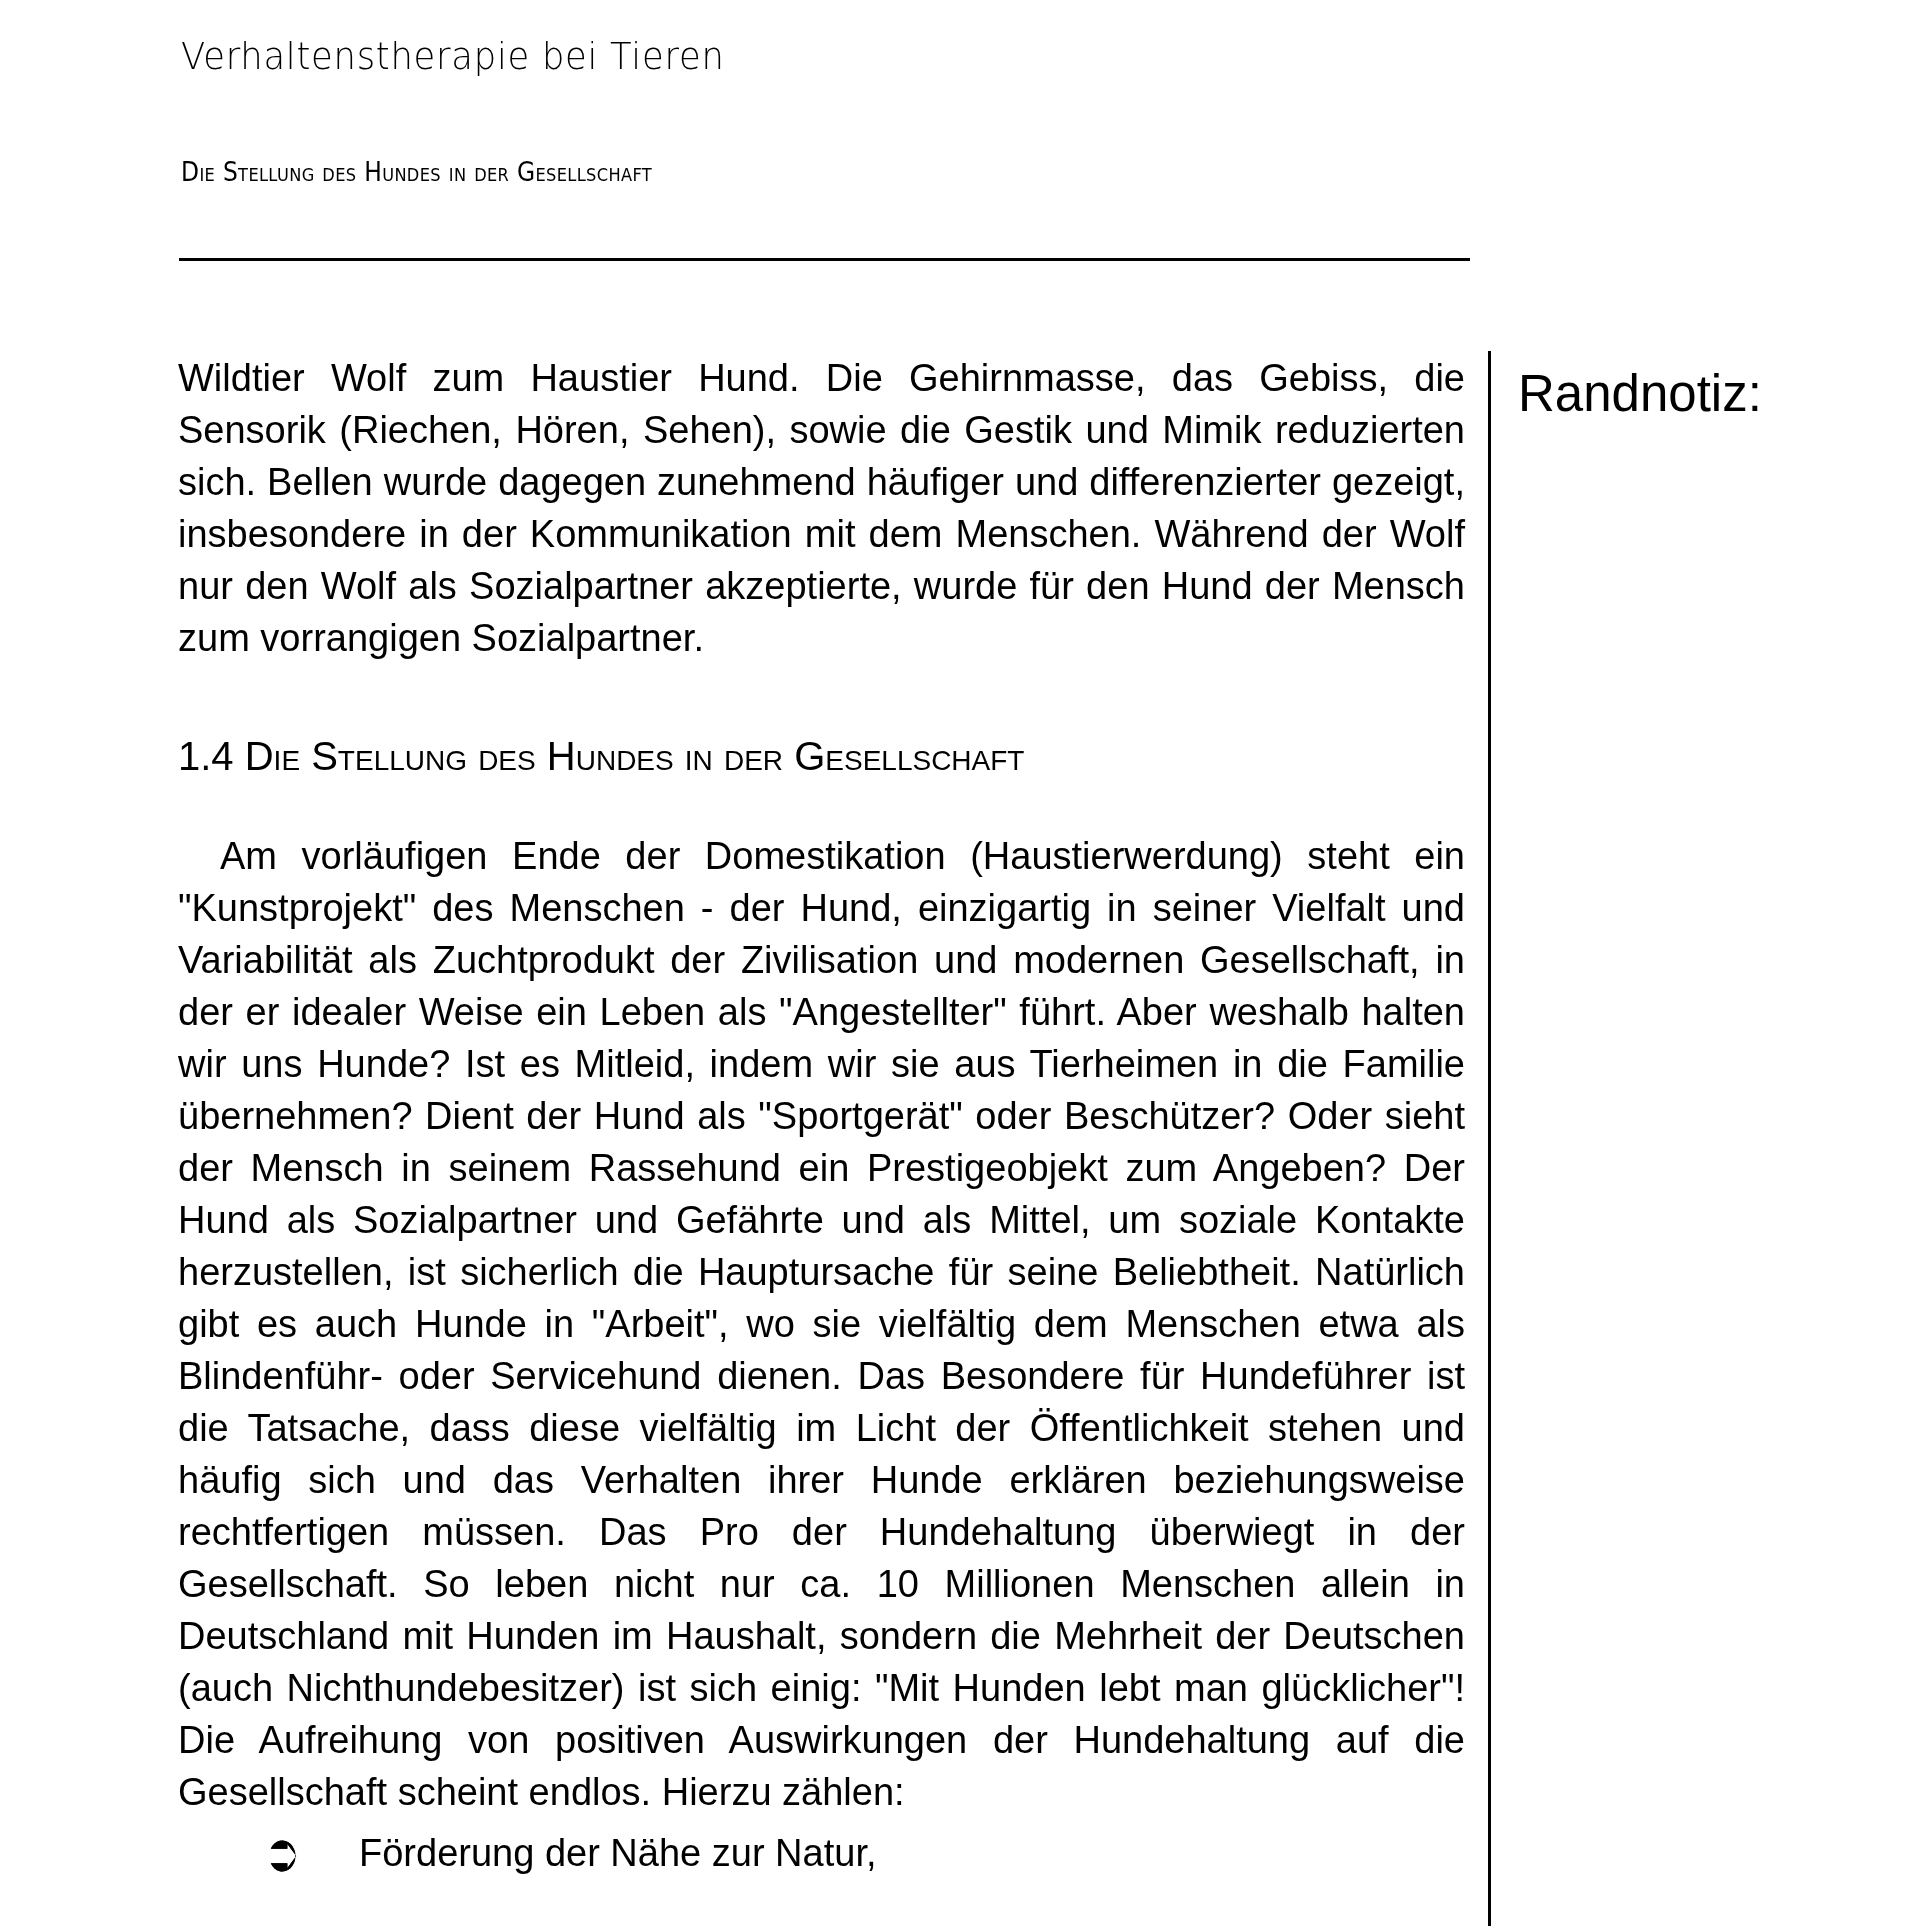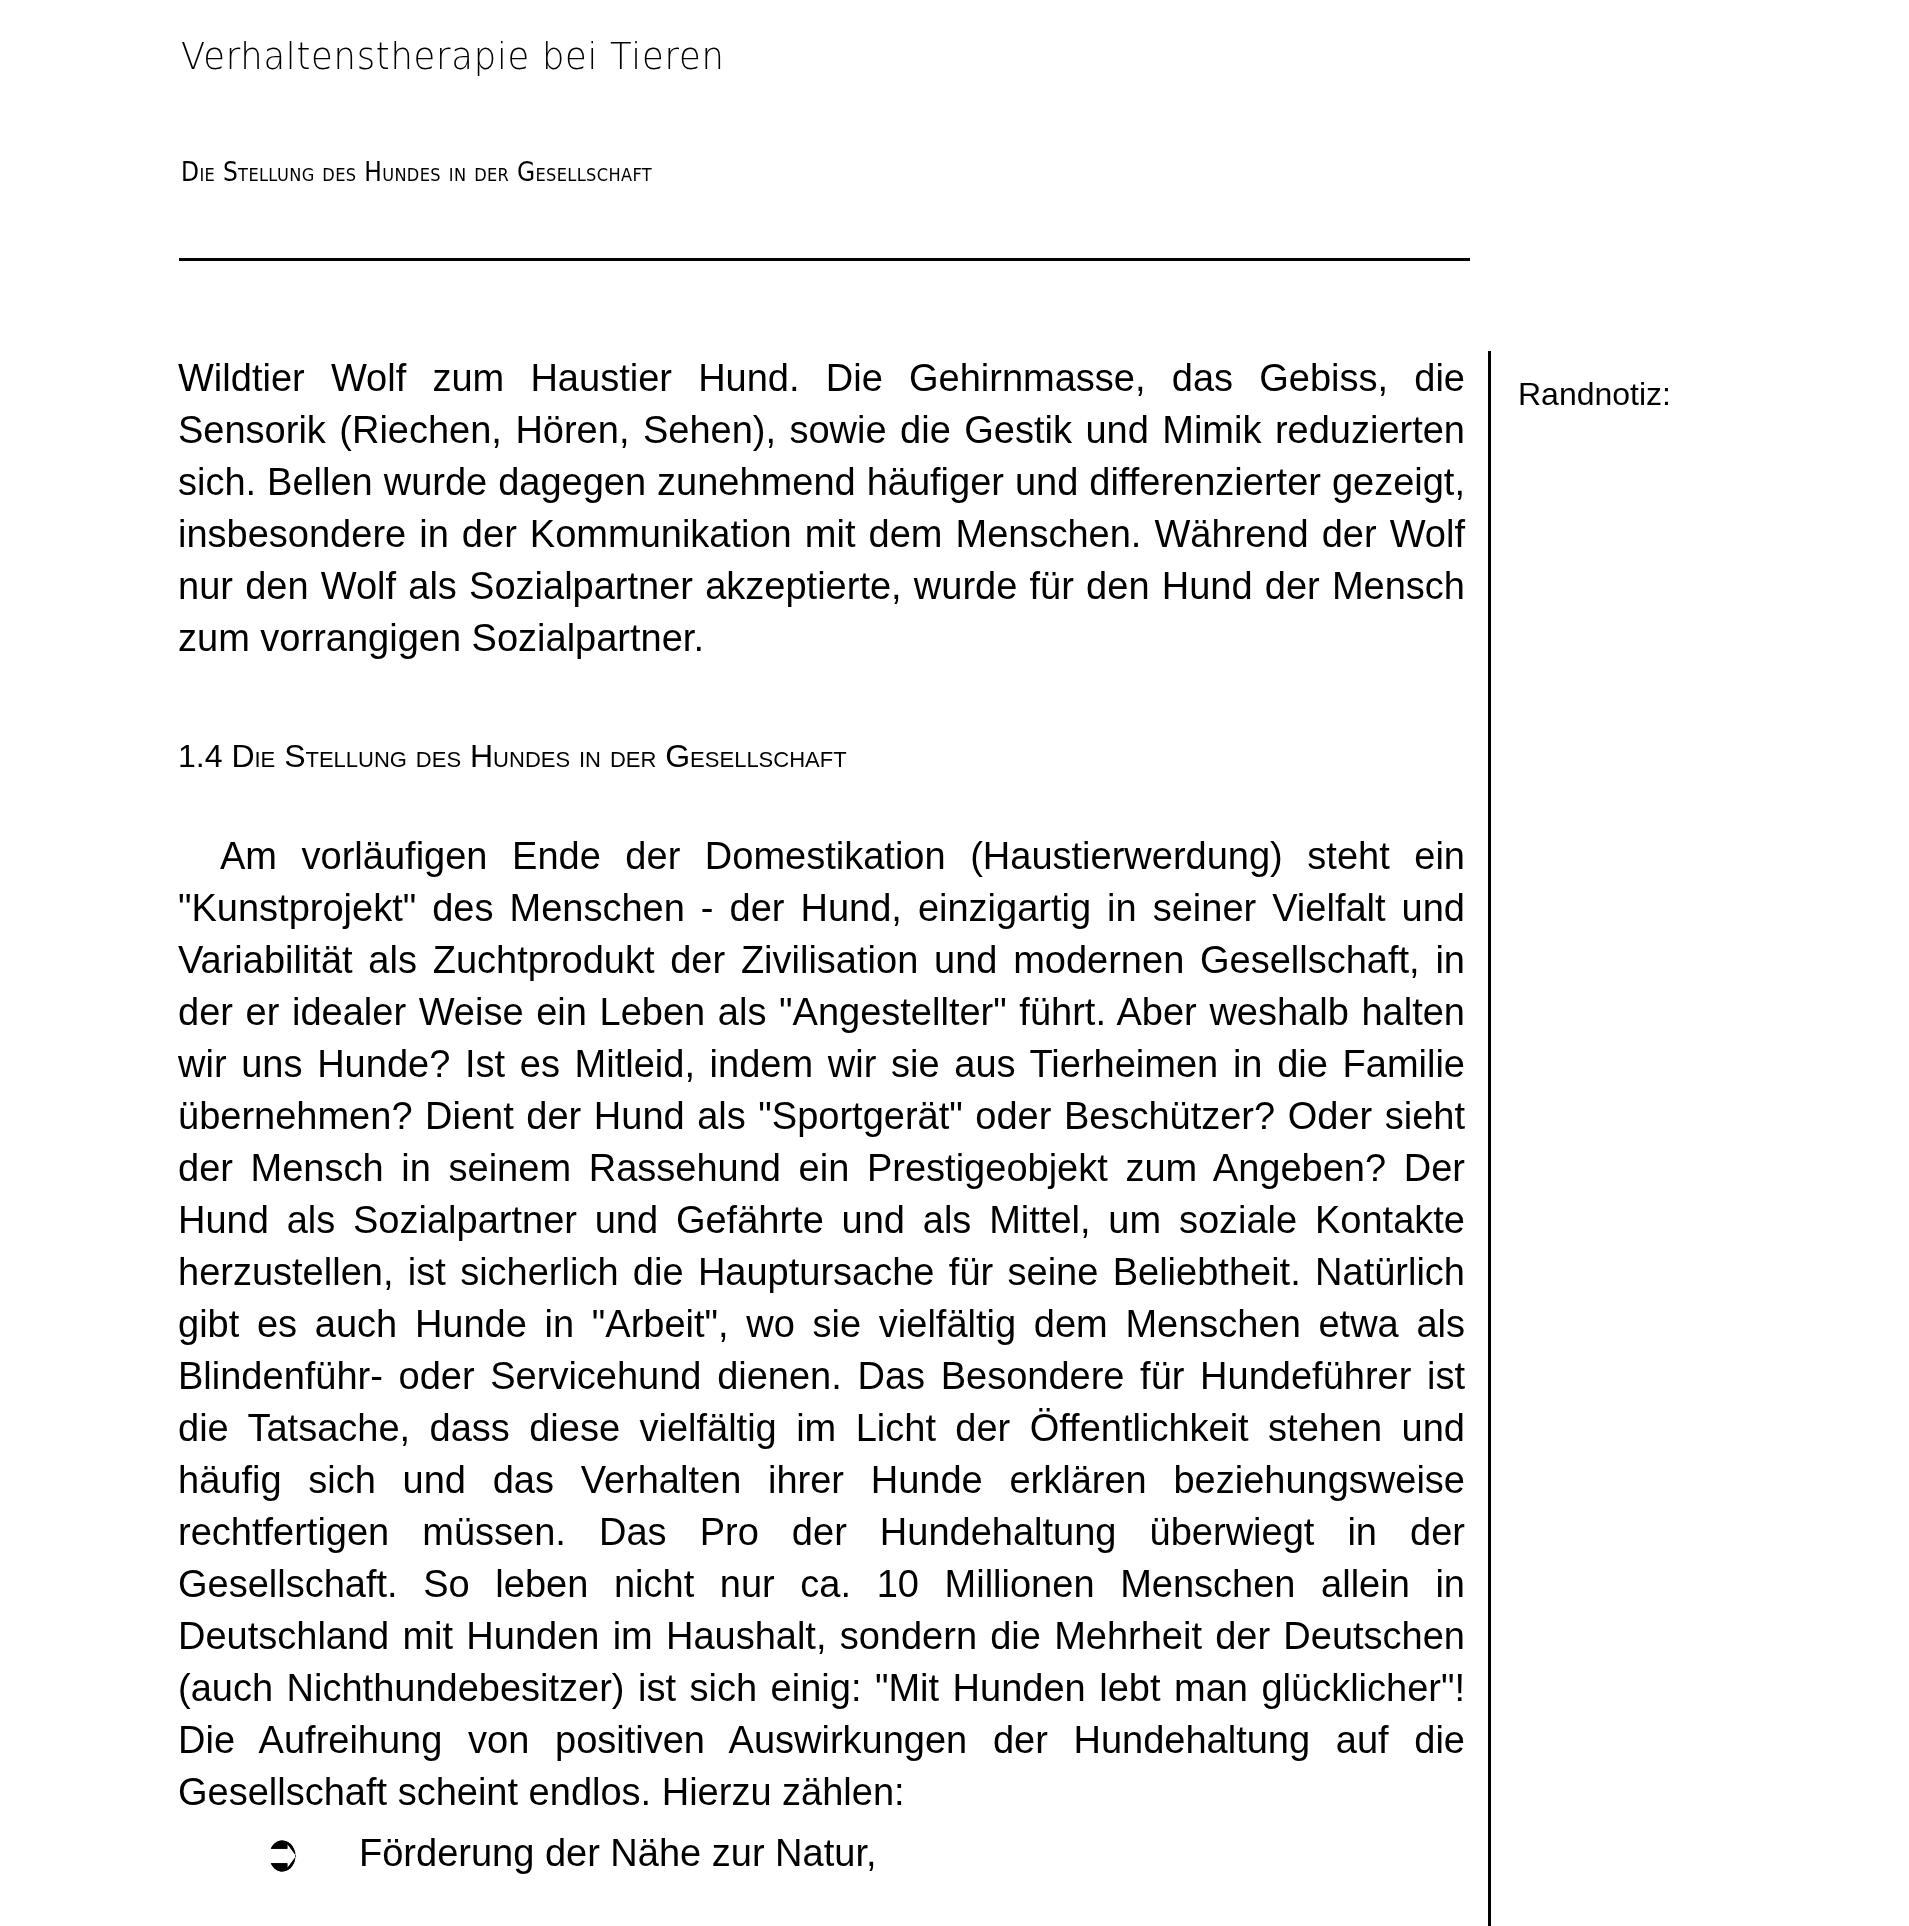--- a/index.html
+++ b/index.html
@@ -49,39 +49,39 @@
     position: absolute;
     left: 1488px;
     top: 351px;
     width: 2.7px;
     height: 2254px;
     background: #000;
   }
   .margin-note {
     position: absolute;
     left: 1518px;
-    top: 376px;
-    font-size: 32px;
+    top: 364px;
+    font-size: 51px;
   }
   .main {
     position: absolute;
     left: 178px;
     top: 352px;
     width: 1287px;
     font-size: 38px;
     line-height: 52px;
   }
   .main p {
     margin: 0;
     text-align: justify;
   }
   .section-heading {
     margin-top: 69px !important;
     margin-bottom: 51px !important;
-    font-size: 32px;
+    font-size: 40px;
     line-height: 46px;
     font-variant: small-caps;
     text-align: left;
   }
   .indent {
     text-indent: 42px;
   }
   .bullets {
     list-style: none;
     margin: 11.6px 0 0 0;

